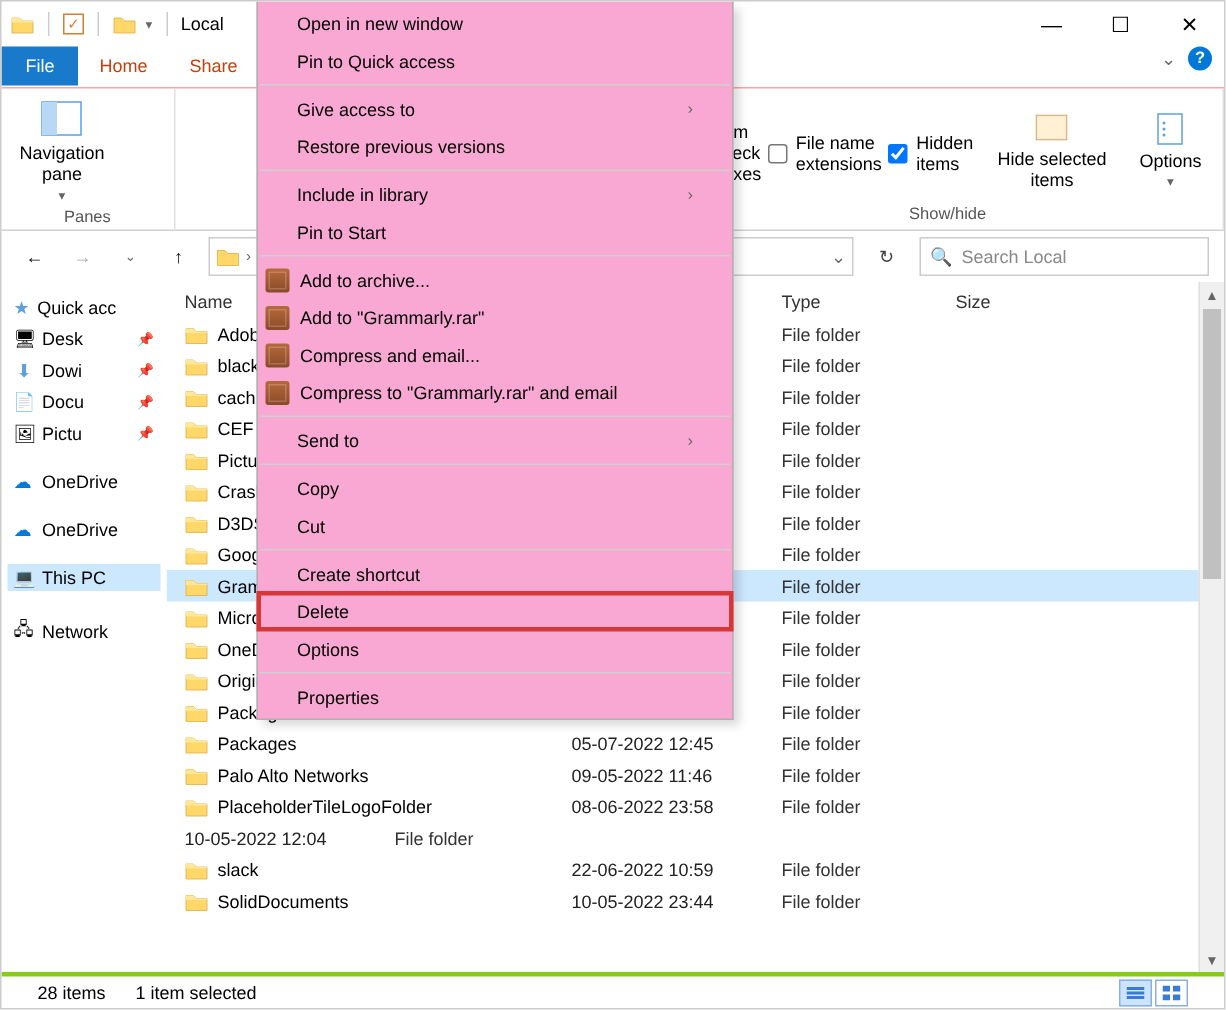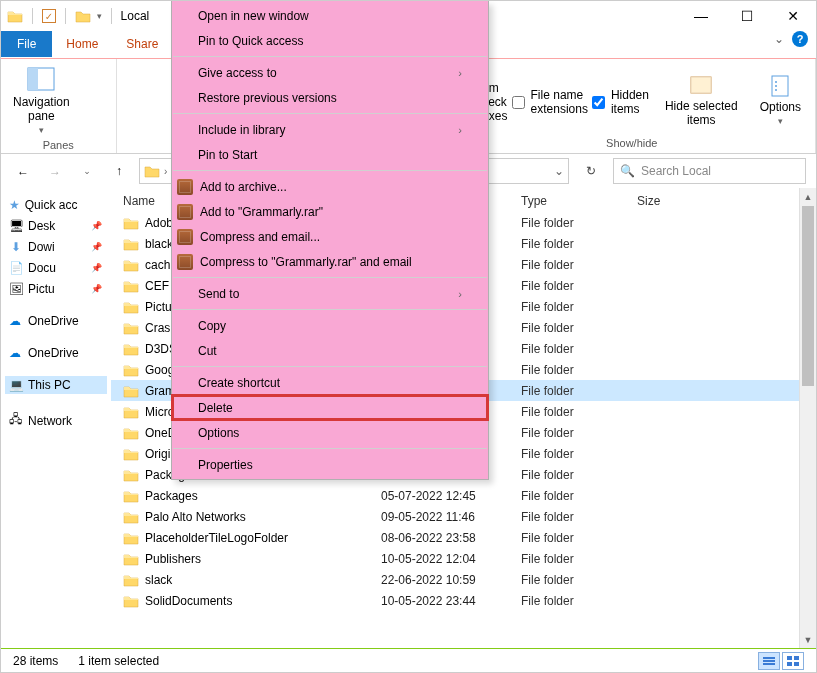--- a/index.html
+++ b/index.html
@@ -53,21 +53,21 @@
 .row{display:flex;align-items:center;padding:1px 0 1px 12px;height:21px}
 .row.sel{background:#cce8ff}
 .row .fname{width:258px;display:flex;align-items:center;gap:6px}
 .row .fdate{width:140px;color:#222}
 .row .ftype{width:116px;color:#333}
 .folder-icon{width:16px;height:14px}
 .scrollbar{position:absolute;right:0;top:0;width:17px;height:100%;background:#f0f0f0;border-left:1px solid #e0e0e0}
 .scrollbar .thumb{position:absolute;left:2px;right:2px;top:18px;height:180px;background:#c0c0c0}
 .scrollbar .arr{position:absolute;left:0;right:0;height:17px;display:flex;align-items:center;justify-content:center;color:#666;font-size:9px}
 .scrollbar .arr.up{top:0}.scrollbar .arr.dn{bottom:0}
-.status{height:24px;border-top:1px solid #84cc16;display:flex;align-items:center;padding:0 12px;gap:20px;font-size:11px}
+.status{height:24px;border-top:3px solid #84cc16;display:flex;align-items:center;padding:0 24px;gap:20px;font-size:11px}
 .status .viewbtns{margin-left:auto;display:flex;gap:2px}
 .viewbtn{width:22px;height:18px;border:1px solid #88b0e0;display:flex;align-items:center;justify-content:center}
 .viewbtn.active{background:#cce4ff}
 .ctx{position:absolute;left:170px;top:0;width:318px;background:#f9a8d4;border:1px solid #b0b0b0;border-top:0;box-shadow:4px 4px 6px rgba(0,0,0,.15);padding:2px 0;z-index:100}
 .ctx .mi{height:25px;display:flex;align-items:center;padding:0 26px;font-size:12px;position:relative}
 .ctx .mi.icn{padding-left:4px}
 .ctx .mi .mico{width:18px;height:18px;margin-right:6px;display:flex;align-items:center;justify-content:center}
 .ctx .mi .sub{margin-left:auto;color:#666;font-size:11px}
 .ctx .sep{height:1px;background:#d0d0d0;margin:3px 1px}
 .ctx .mi.highlight{outline:3px solid #d63838;outline-offset:-2px}
@@ -413,27 +413,20 @@
             <svg class="folder-icon" viewBox="0 0 16 14">
               <path class="fold" d="M1 3h5l2 2h7v8H1z"></path>
               <path fill="#ffe79a" d="M1 3h5l2 2h7v1H1z"></path>
             </svg>
             <span>PlaceholderTileLogoFolder</span>
           </div>
           <div class="fdate">08-06-2022 23:58</div>
           <div class="ftype">File folder</div>
         </div>
         <div class="row">
-          <div class="fname">
-            <svg class="folder-icon" viewBox="0 0 16 14">
-              <path class="fold" d="M1 3h5l2 2h7v8H1z"></path>
-              <path fill="#ffe79a" d="M1 3h5l2 2h7v1H1z"></path>
-            </svg>
-            <span>Publishers</span>
-          </div>
           <div class="fdate">10-05-2022 12:04</div>
           <div class="ftype">File folder</div>
         </div>
         <div class="row">
           <div class="fname">
             <svg class="folder-icon" viewBox="0 0 16 14">
               <path class="fold" d="M1 3h5l2 2h7v8H1z"></path>
               <path fill="#ffe79a" d="M1 3h5l2 2h7v1H1z"></path>
             </svg>
             <span>slack</span>

